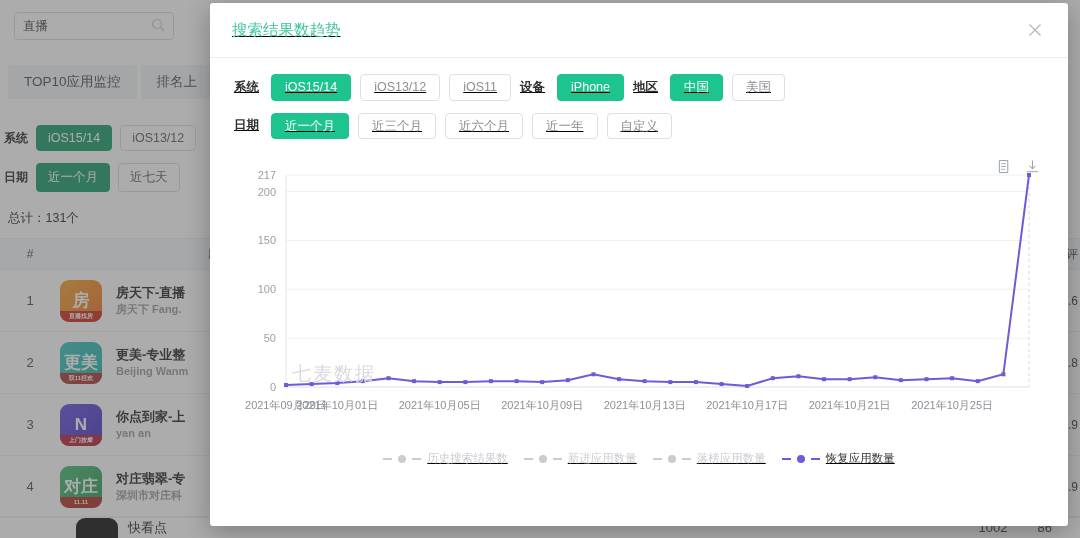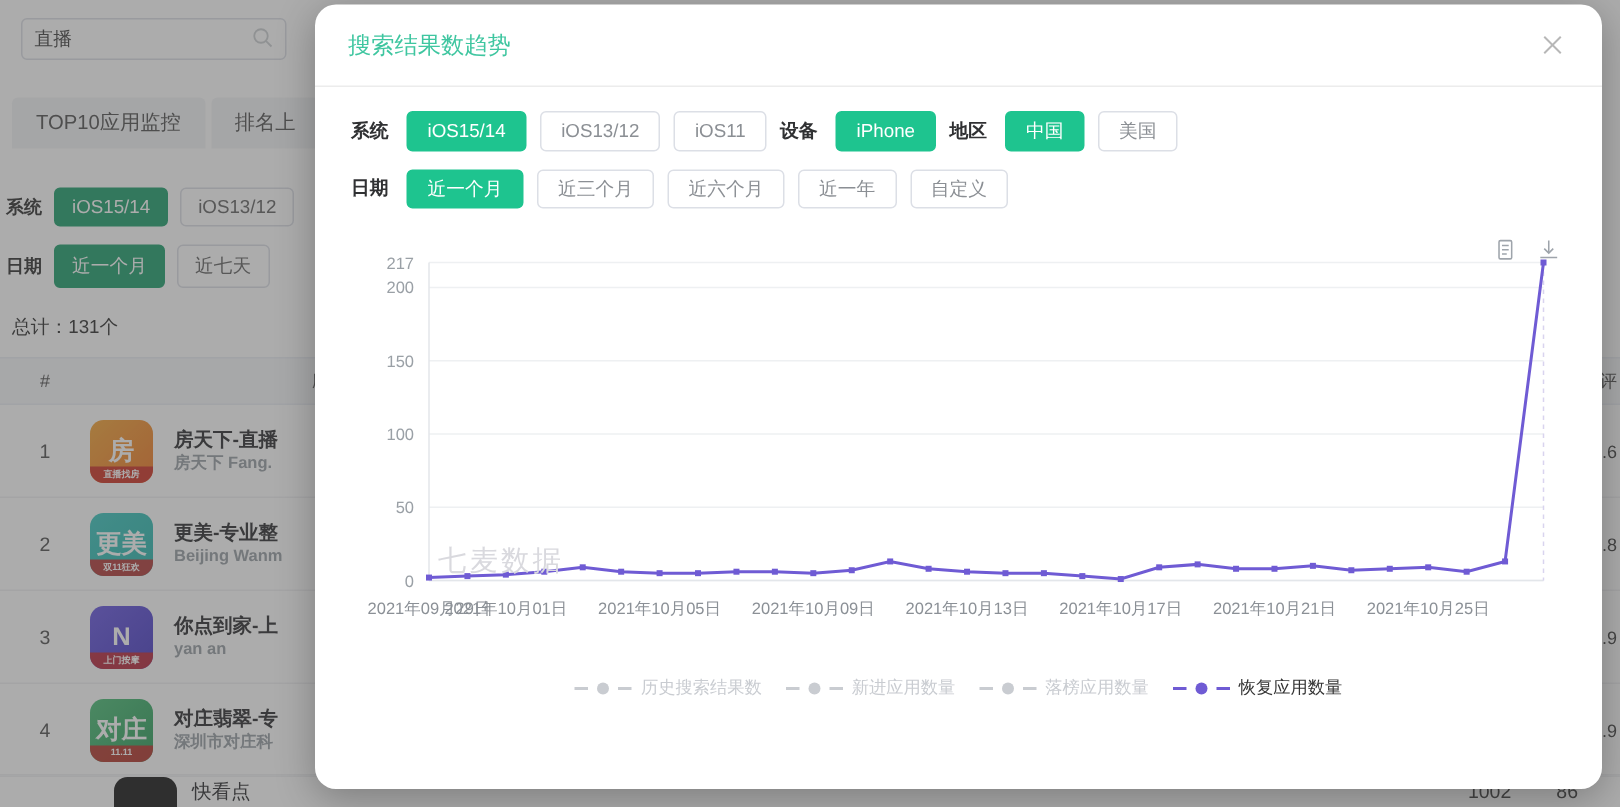--- a/index.html
+++ b/index.html
@@ -16,21 +16,21 @@
     background: #ffffff;
     z-index: 1;
   }
   #bg-dim {
     position: absolute; inset: 0;
     background: rgba(70,70,70,0.45);
     z-index: 2;
   }
   .bg-search {
     position: absolute; left: 14px; top: 12px;
-    width: 177px; height: 28px;
+    width: 160px; height: 28px;
     border: 1px solid #dcdfe6; border-radius: 4px;
     background: #fff;
     display: flex; align-items: center;
     padding: 0 8px;
     font-size: 12.5px; color: #444;
   }
   .bg-search .mag { margin-left: auto; opacity: .5; }
   .bg-tabs {
     position: absolute; left: 8px; top: 65px;
     display: flex; gap: 4px; align-items: flex-end;
@@ -100,24 +100,24 @@
     width: 42px; height: 20px; margin-left: 76px;
     background: #1c1c1c; border-radius: 9px 9px 0 0;
   }
   .bg-lastrow .n { padding-left: 10px; color: #303133; }
   .bg-lastrow .tail { margin-left: auto; display: flex; gap: 30px; padding-right: 28px; color:#444; }
 
   
   #modal {
     position: absolute; left: 210px; top: 3px;
     width: 858px; height: 523px;
-    background: #fff; border-radius: 14px;
+    background: #fff; border-radius: 3px;
     box-shadow: 0 6px 26px rgba(0,0,0,.28);
     z-index: 5;
-    display: flex; flex-direction: column;
+    display: flex; flex-direction: column; text-decoration: underline;
   }
   .m-head {
     height: 55px; flex: 0 0 55px;
     display: flex; align-items: center;
     padding: 0 22px;
     border-bottom: 1px solid #ececec;
   }
   .m-title { color: #3fc6a0; font-size: 15.5px; }
   .m-close {
     margin-left: auto; width: 22px; height: 22px;

